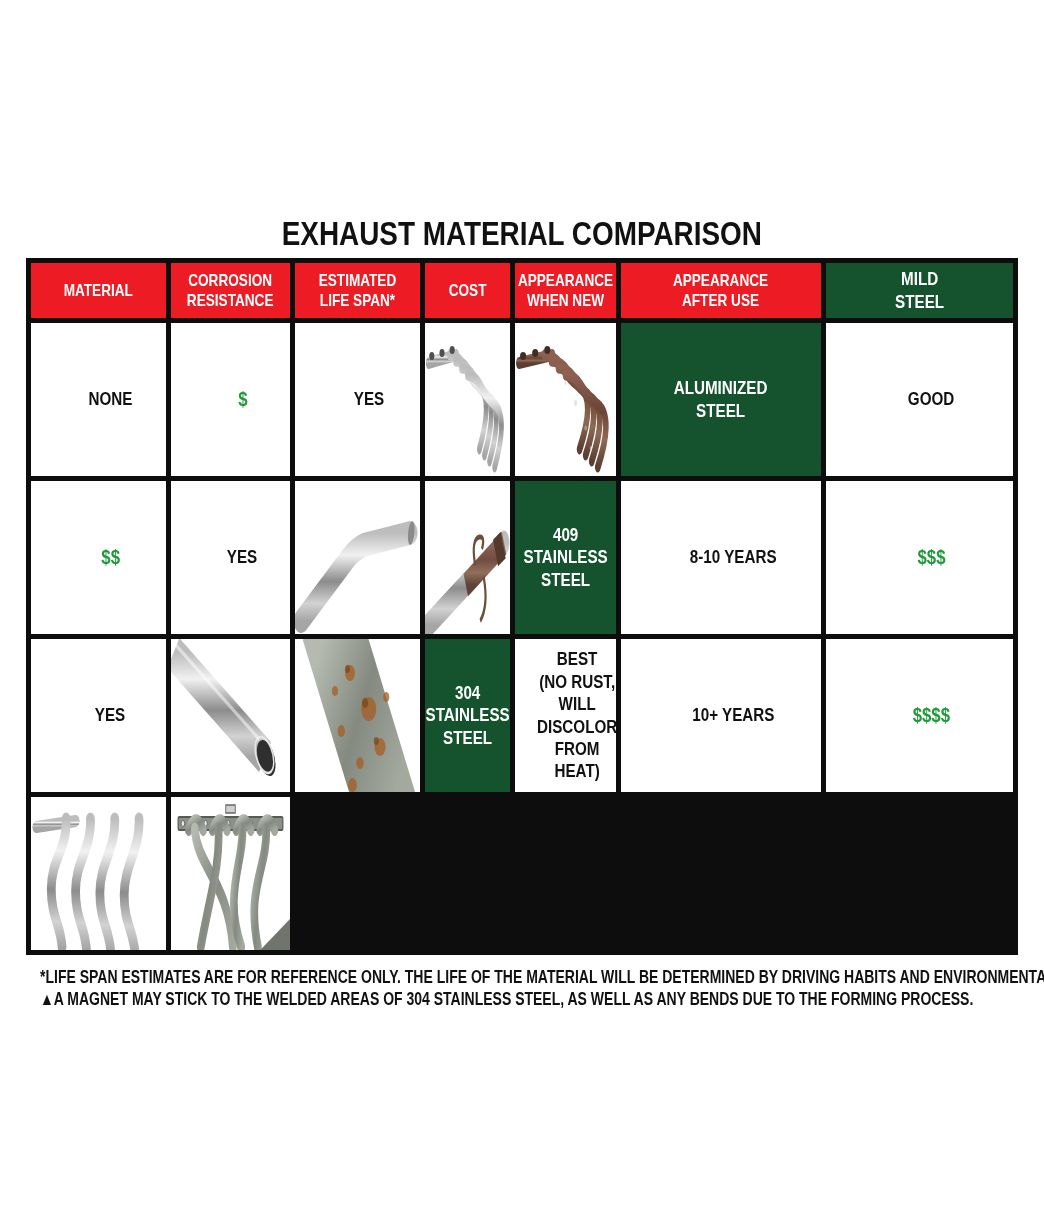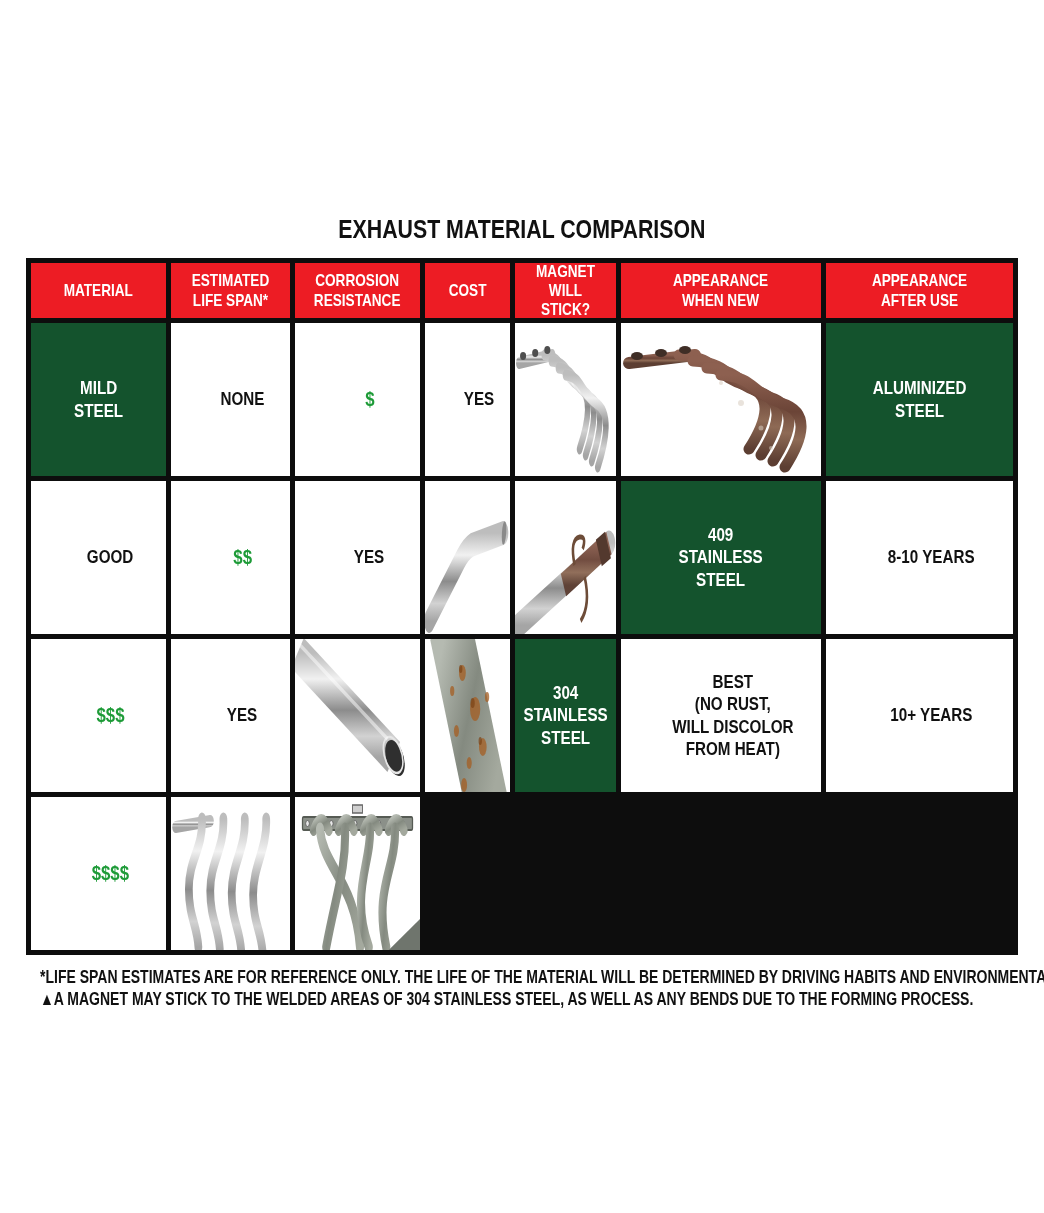--- a/index.html
+++ b/index.html
@@ -2,21 +2,21 @@
 <html><head>
 <meta charset="utf-8">
 <style>
   * { margin:0; padding:0; box-sizing:border-box; }
   body { background:#ffffff; font-family:"Liberation Sans", sans-serif; }
   .page {
     position:relative; width:1044px; height:1213px; background:#ffffff; overflow:hidden;
   }
   .title {
     position:absolute; left:26px; top:215px; width:992px;
-    text-align:center; font-size:26px; font-weight:bold; color:#111111;
+    text-align:center; font-size:34px; font-weight:bold; color:#111111;
     letter-spacing:0px; line-height:1.1;
   }
   .cond { display:inline-block; transform:scaleX(0.8); transform-origin:center; white-space:pre-line; }
   .cond-left { display:inline-block; transform:scaleX(0.8); transform-origin:left center; white-space:nowrap; }
   .title .cond { transform:scaleX(0.82); }
 
   .ctable {
     position:absolute; left:26px; top:258px; width:992px; height:697px;
     display:grid;
     grid-template-columns:135px 119px 125px 85px 101px 200px 187px;
@@ -70,33 +70,29 @@
 <div class="page">
 
   <div class="title"><span class="cond">EXHAUST MATERIAL COMPARISON</span></div>
 
   <div class="ctable">
 
     <div class="cell hcell">
         <span class="cond">MATERIAL</span>
       </div>
     <div class="cell hcell">
+        <span class="cond">CORROSION
+RESISTANCE</span>
+      </div>
+    <div class="cell hcell">
         <span class="cond">ESTIMATED
 LIFE SPAN*</span>
       </div>
     <div class="cell hcell">
-        <span class="cond">CORROSION
-RESISTANCE</span>
-      </div>
-    <div class="cell hcell">
         <span class="cond">COST</span>
-      </div>
-    <div class="cell hcell">
-        <span class="cond">MAGNET
-WILL STICK?</span>
       </div>
     <div class="cell hcell">
         <span class="cond">APPEARANCE
 WHEN NEW</span>
       </div>
     <div class="cell hcell">
         <span class="cond">APPEARANCE
 AFTER USE</span>
       </div>
 

